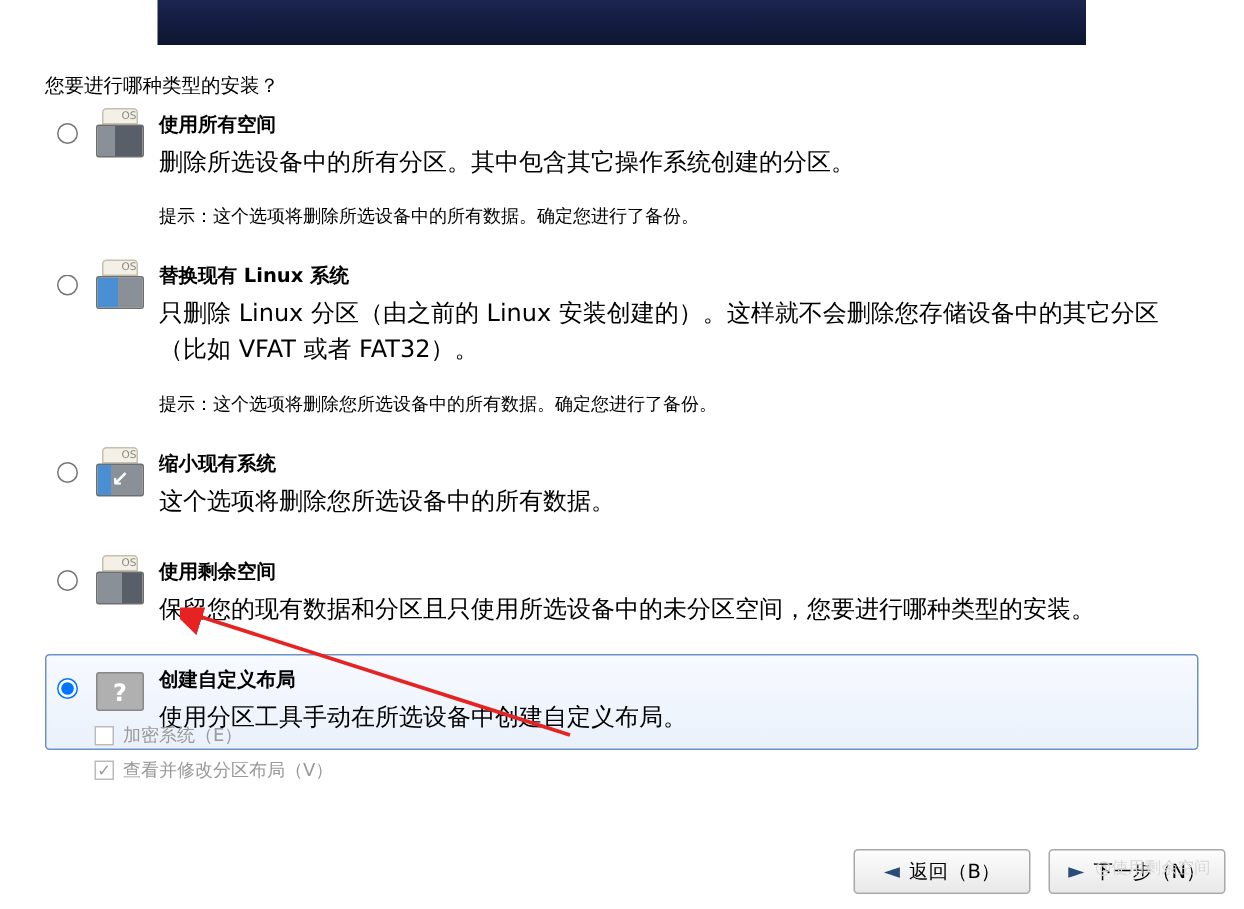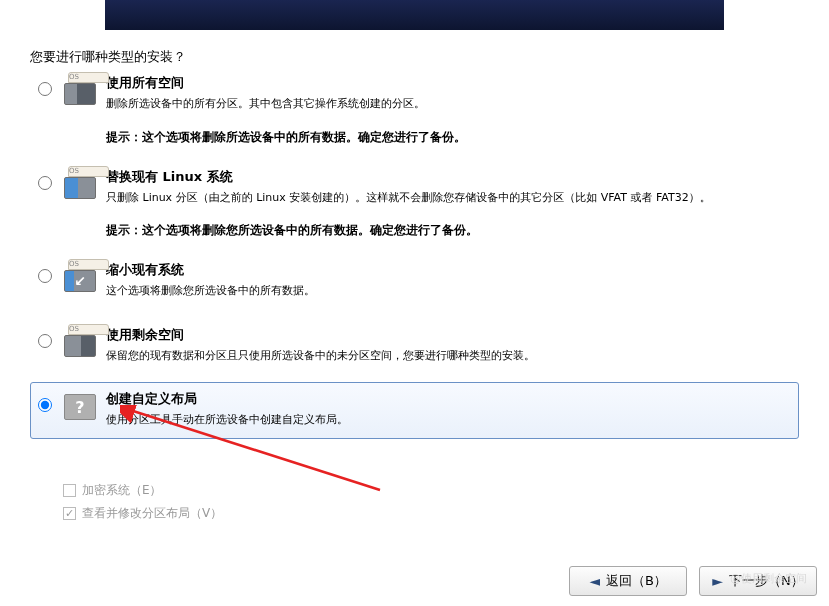--- a/index.html
+++ b/index.html
@@ -60,28 +60,28 @@
     .icon-box {
       width: 32px;
       height: 36px;
       flex-shrink: 0;
       position: relative;
     }
     .os-tab {
       position: absolute;
       top: 0;
       left: 4px;
-      width: 41px;
+      width: 24px;
       height: 11px;
       background: #f5f0e6;
       border: 1px solid #c5bfb0;
       border-radius: 3px 3px 0 0;
       font-size: 7px;
       color: #888;
-      text-align: left;
+      text-align: right;
       line-height: 9px;
     }
     .disk-body {
       position: absolute;
       top: 11px;
       left: 0;
       width: 32px;
       height: 22px;
       border: 1px solid #6e6e6e;
       border-radius: 2px;
@@ -110,28 +110,27 @@
       flex: 1;
       color: #000;
       padding-top: 2px;
     }
     .opt-title {
       font-weight: bold;
       font-size: 13px;
       margin-bottom: 4px;
     }
     .opt-desc {
-      font-size: 11px;
+      font-size: 16px;
       line-height: 1.5;
       margin-bottom: 4px;
     }
     .opt-hint {
       font-size: 12px;
       margin-top: 16px;
-      font-weight: bold;
     }
     .checkboxes {
       position: absolute;
       bottom: 18px;
       left: 4px;
       color: #999;
     }
     .cb-row {
       display: flex;
       align-items: center;

